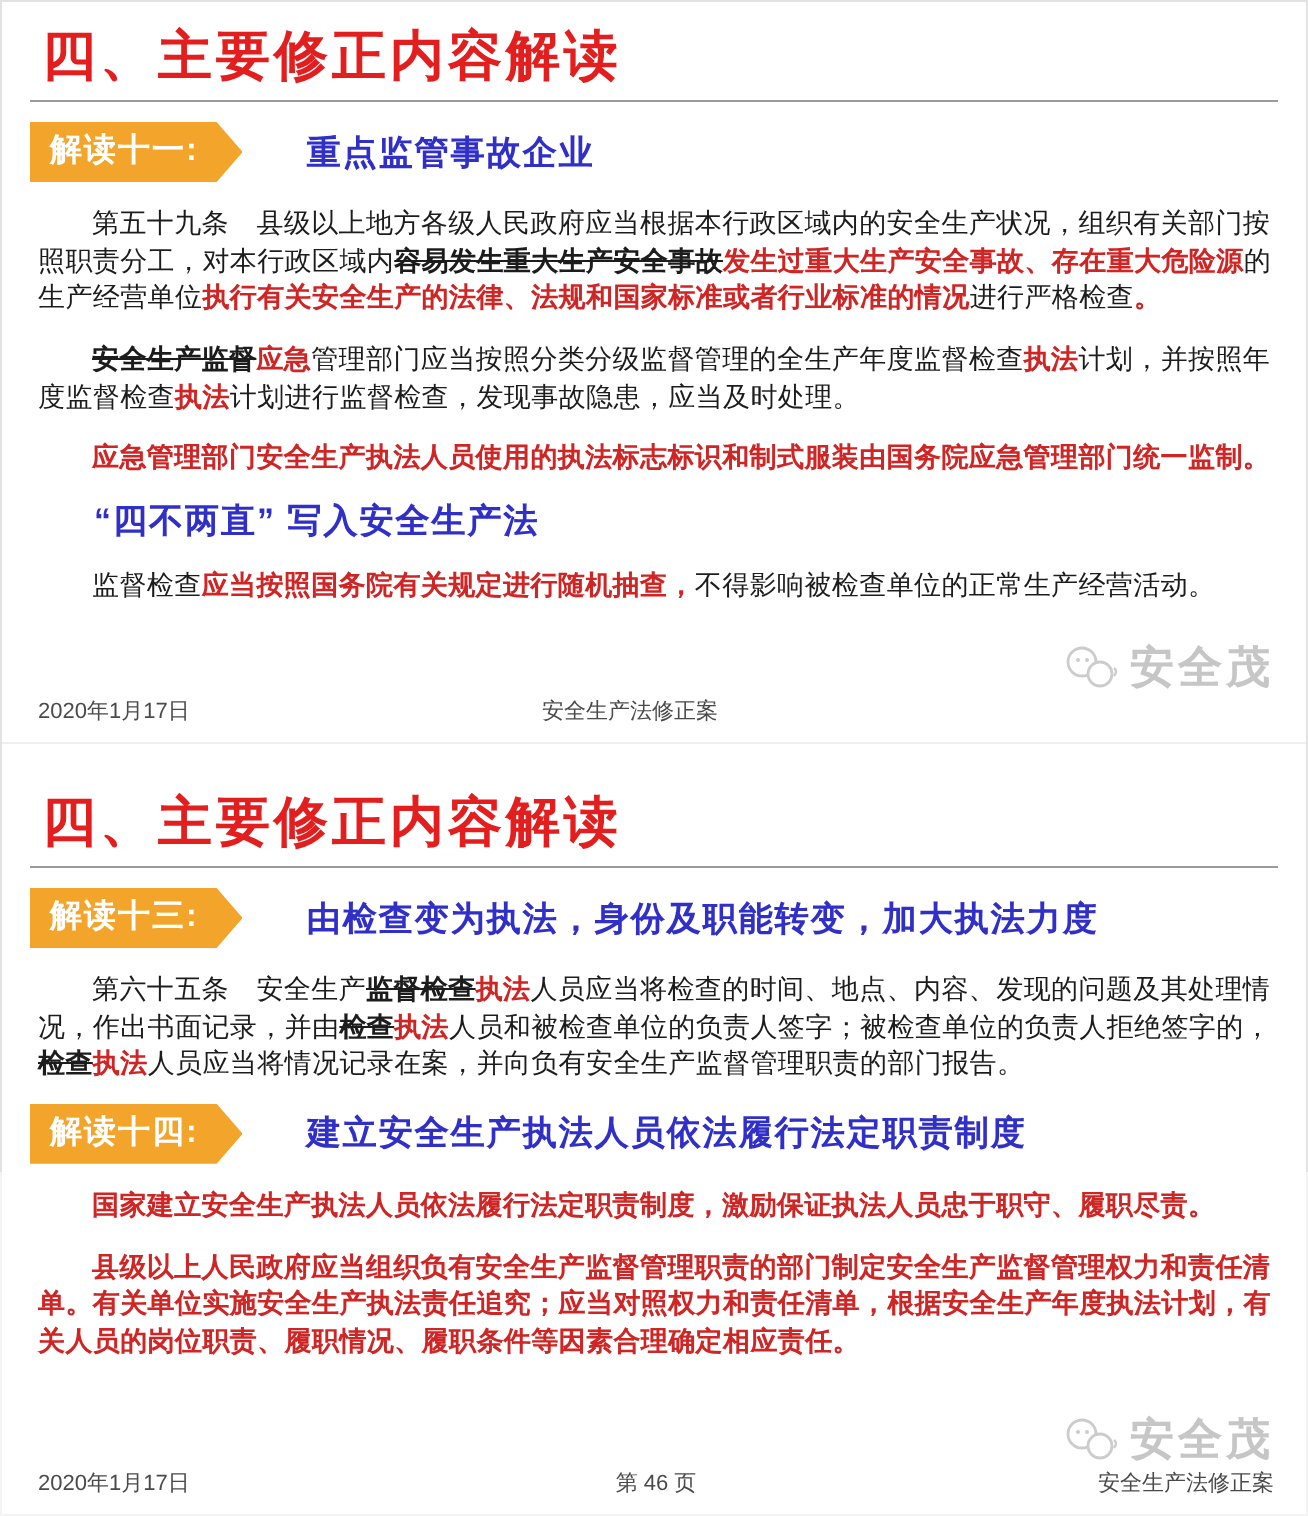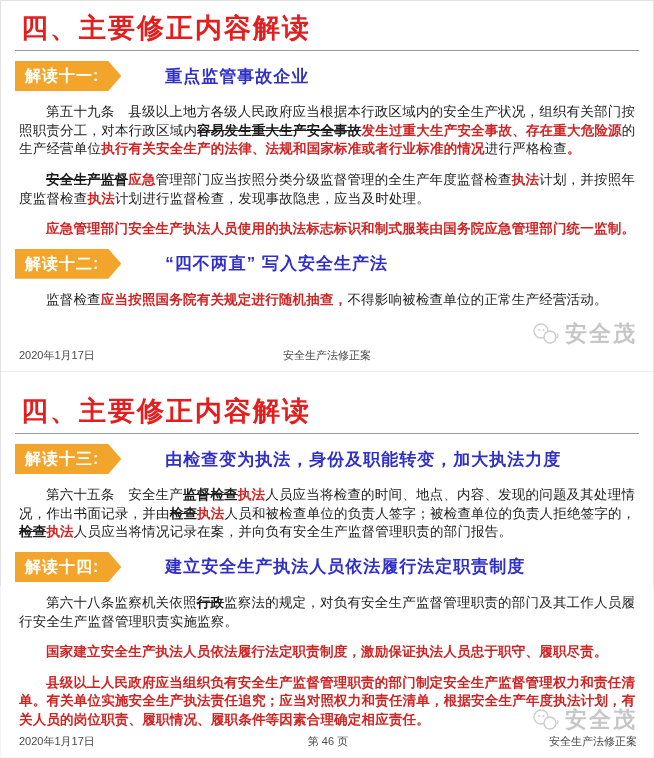--- a/index.html
+++ b/index.html
@@ -24,32 +24,32 @@
   .title-rule{border:none;border-top:1px solid #9a9a9a;margin:4px 0 10px 0;}
   .section{margin:0 0 10px 0;}
   .section-header{display:flex;align-items:center;margin:6px 0 8px 0;}
   .badge{
     background:var(--badge-orange,#f2a52a);color:#fff;font-weight:bold;
     font-size:16px;line-height:1;padding:7px 22px 7px 10px;letter-spacing:1px;
     clip-path:polygon(0 0,calc(100% - 13px) 0,100% 50%,calc(100% - 13px) 100%,0 100%);
   }
   .heading{
     color:var(--heading-blue,#3030c8);font-weight:bold;font-size:17px;
-    margin-left:44px;letter-spacing:1px;
+    margin-left:32px;letter-spacing:1px;
   }
   .para{
     font-size:13.5px;line-height:1.38;color:#1c1c1c;text-indent:2em;
     margin:12px 2px 2px 4px;letter-spacing:0.2px;
   }
   .seg-red{color:var(--highlight-red,#cf2525);font-weight:bold;}
   .seg-strike{color:#1c1c1c;font-weight:bold;text-decoration:line-through;}
   .seg-plain{color:#1c1c1c;}
   .footer{
     position:absolute;left:18px;right:16px;bottom:8px;
-    display:flex;align-items:flex-end;font-size:11px;color:#4a4a4a;gap:12px;
+    display:flex;align-items:flex-end;font-size:11px;color:#4a4a4a;
   }
   .footer .f-left{width:170px;text-align:left;}
   .footer .f-center{flex:1;text-align:center;}
   .footer .f-right{width:170px;text-align:right;}
   .logo{
     position:absolute;right:16px;bottom:22px;display:flex;align-items:center;
     color:#c6c6c6;font-size:22px;font-weight:bold;letter-spacing:2px;
   }
   .logo svg{margin-right:4px;}
 </style>
@@ -66,21 +66,20 @@
           <div class="section-header">
             <span class="badge">解读十一:</span>
             <span class="heading">重点监管事故企业</span>
           </div>
           <p class="para"><span class="seg-plain">第五十九条　县级以上地方各级人民政府应当根据本行政区域内的安全生产状况，组织有关部门按照职责分工，对本行政区域内</span><span class="seg-strike">容易发生重大生产安全事故</span><span class="seg-red">发生过重大生产安全事故、存在重大危险源</span><span class="seg-plain">的生产经营单位</span><span class="seg-red">执行有关安全生产的法律、法规和国家标准或者行业标准的情况</span><span class="seg-plain">进行严格检查</span><span class="seg-red">。</span></p>
           <p class="para"><span class="seg-strike">安全生产监督</span><span class="seg-red">应急</span><span class="seg-plain">管理部门应当按照分类分级监督管理的全生产年度监督检查</span><span class="seg-red">执法</span><span class="seg-plain">计划，并按照年度监督检查</span><span class="seg-red">执法</span><span class="seg-plain">计划进行监督检查，发现事故隐患，应当及时处理。</span></p>
           <p class="para"><span class="seg-red">应急管理部门安全生产执法人员使用的执法标志标识和制式服装由国务院应急管理部门统一监制。</span></p>
         </div>
         <div class="section">
           <div class="section-header">
-            <span class="badge">解读十二:</span>
             <span class="heading">“四不两直” 写入安全生产法</span>
           </div>
           <p class="para"><span class="seg-plain">监督检查</span><span class="seg-red">应当按照国务院有关规定进行随机抽查，</span><span class="seg-plain">不得影响被检查单位的正常生产经营活动。</span></p>
         </div>
       </div>
     <div class="logo">
       <svg width="30" height="24" viewBox="0 0 30 24" fill="none">
         <circle cx="10" cy="9" r="7" stroke="#cccccc" stroke-width="1.4"></circle>
         <circle cx="19" cy="15" r="6" stroke="#cccccc" stroke-width="1.4" fill="#ffffff"></circle>
         <circle cx="8" cy="8" r="1" fill="#cccccc"></circle>
@@ -104,21 +103,20 @@
             <span class="badge">解读十三:</span>
             <span class="heading">由检查变为执法，身份及职能转变，加大执法力度</span>
           </div>
           <p class="para"><span class="seg-plain">第六十五条　安全生产</span><span class="seg-strike">监督检查</span><span class="seg-red">执法</span><span class="seg-plain">人员应当将检查的时间、地点、内容、发现的问题及其处理情况，作出书面记录，并由</span><span class="seg-strike">检查</span><span class="seg-red">执法</span><span class="seg-plain">人员和被检查单位的负责人签字；被检查单位的负责人拒绝签字的，</span><span class="seg-strike">检查</span><span class="seg-red">执法</span><span class="seg-plain">人员应当将情况记录在案，并向负有安全生产监督管理职责的部门报告。</span></p>
         </div>
         <div class="section">
           <div class="section-header">
             <span class="badge">解读十四:</span>
             <span class="heading">建立安全生产执法人员依法履行法定职责制度</span>
           </div>
-          <p class="para"><span class="seg-plain">第六十八条监察机关依照</span><span class="seg-strike">行政</span><span class="seg-plain">监察法的规定，对负有安全生产监督管理职责的部门及其工作人员履行安全生产监督管理职责实施监察。</span></p>
           <p class="para"><span class="seg-red">国家建立安全生产执法人员依法履行法定职责制度，激励保证执法人员忠于职守、履职尽责。</span></p>
           <p class="para"><span class="seg-red">县级以上人民政府应当组织负有安全生产监督管理职责的部门制定安全生产监督管理权力和责任清单。有关单位实施安全生产执法责任追究；应当对照权力和责任清单，根据安全生产年度执法计划，有关人员的岗位职责、履职情况、履职条件等因素合理确定相应责任。</span></p>
         </div>
       </div>
     <div class="logo">
       <svg width="30" height="24" viewBox="0 0 30 24" fill="none">
         <circle cx="10" cy="9" r="7" stroke="#cccccc" stroke-width="1.4"></circle>
         <circle cx="19" cy="15" r="6" stroke="#cccccc" stroke-width="1.4" fill="#ffffff"></circle>
         <circle cx="8" cy="8" r="1" fill="#cccccc"></circle>
         <circle cx="12.5" cy="8" r="1" fill="#cccccc"></circle>

